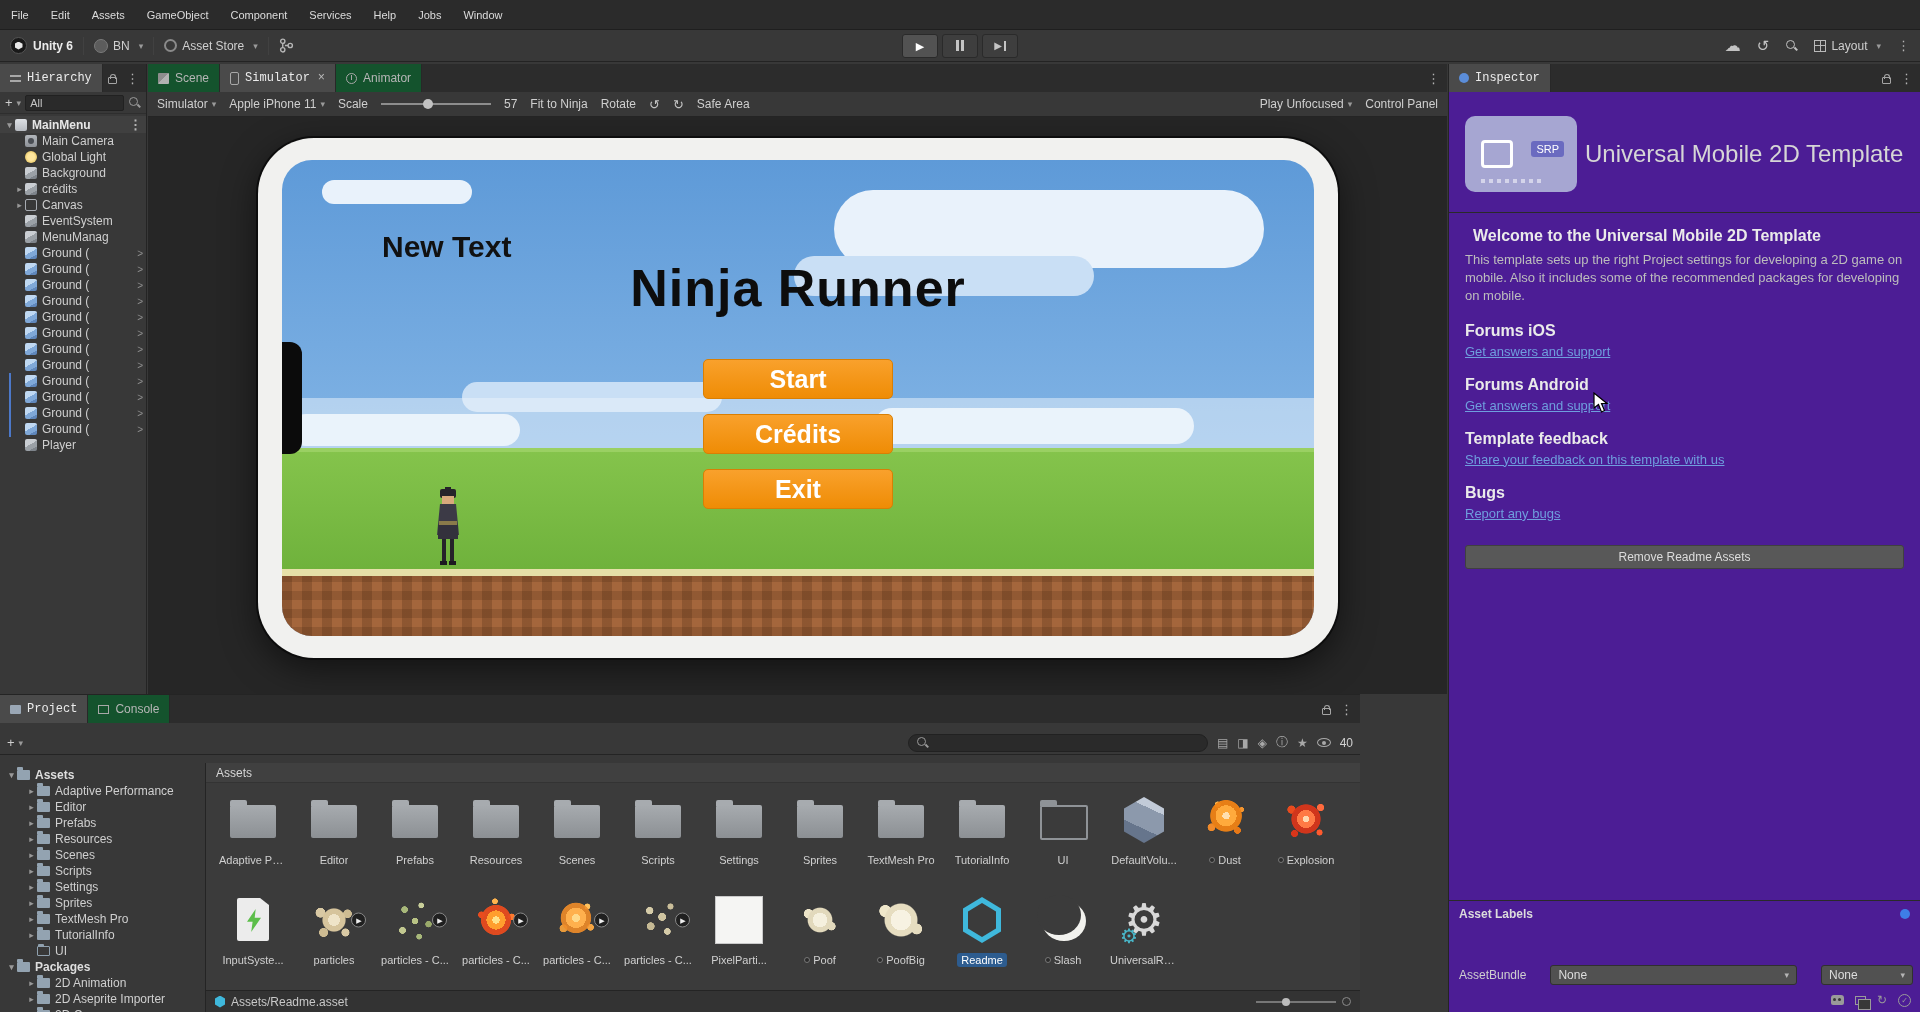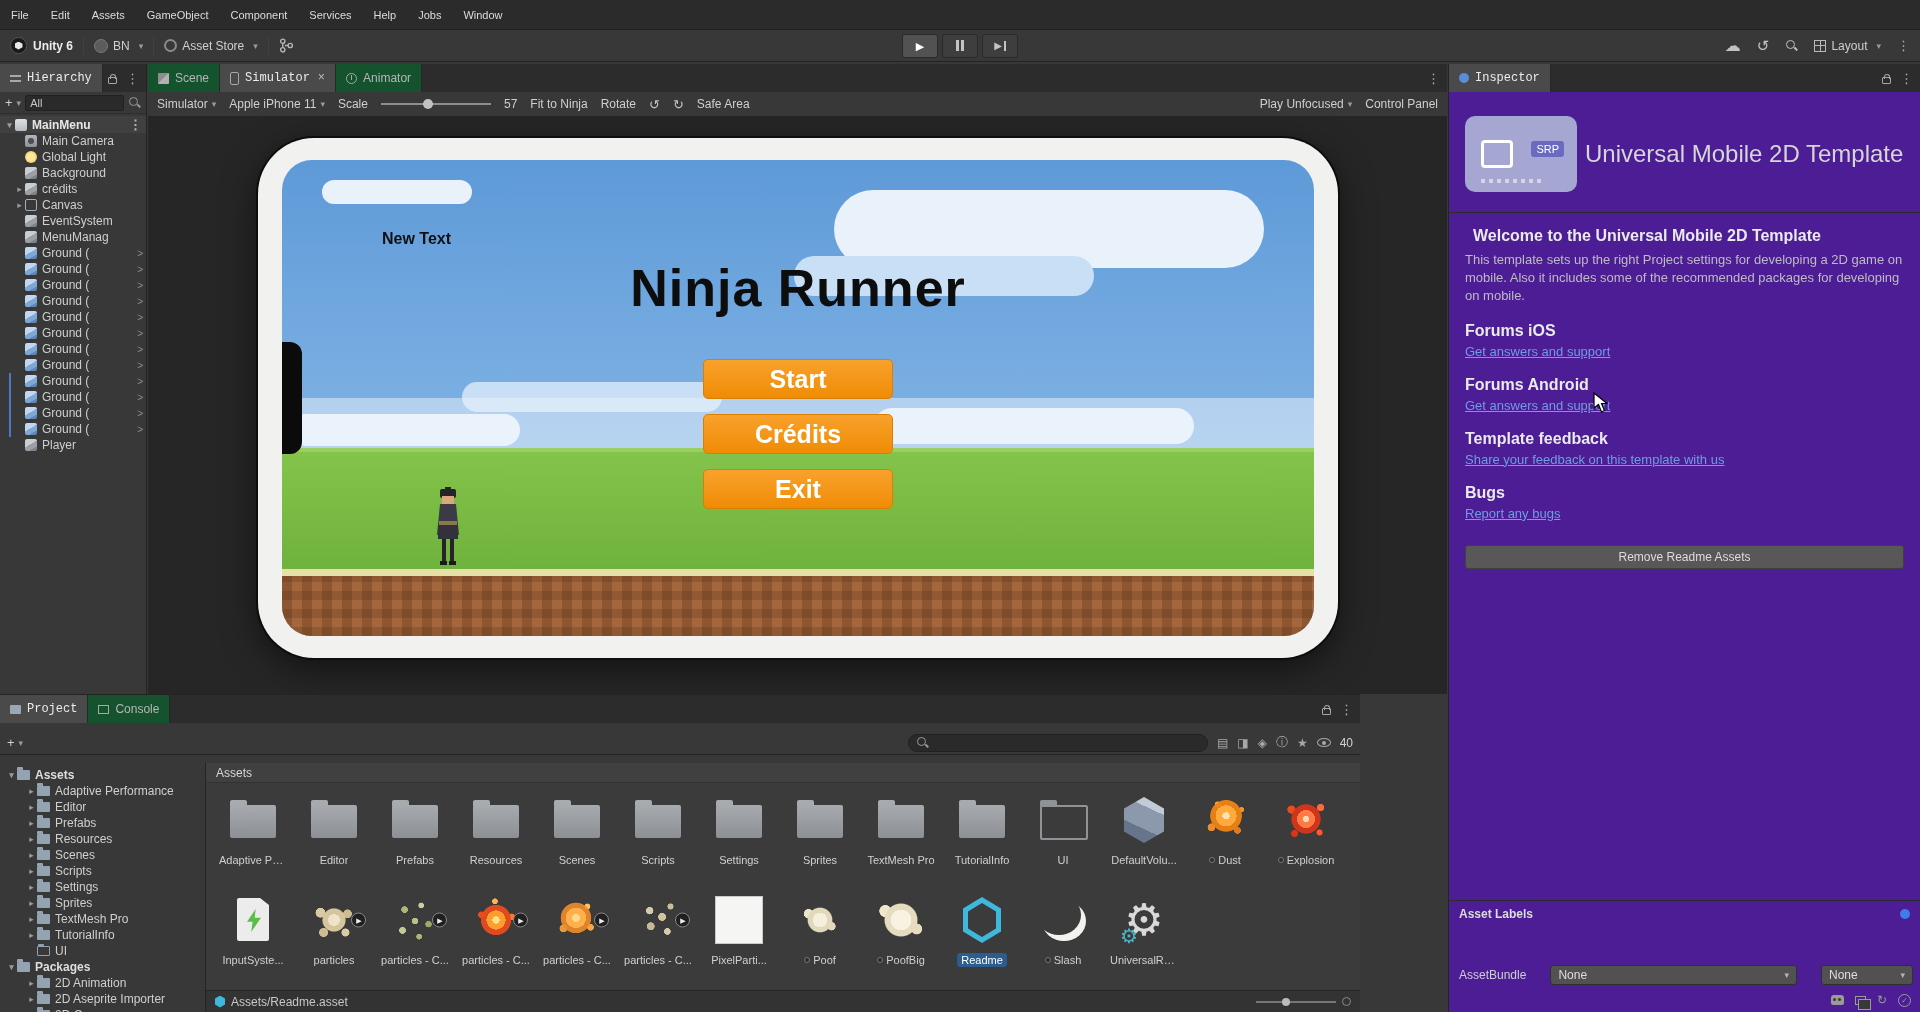--- a/index.html
+++ b/index.html
@@ -96,21 +96,21 @@
   .notch{position:absolute;left:0;top:50%;transform:translateY(-50%);width:20px;height:112px;background:#0b0b0b;border-radius:0 12px 12px 0;z-index:6;}
   .cloud{position:absolute;background:#e9f2fb;border-radius:20px;}
   .cloud.soft{background:#c9dff5;}
   .haze{position:absolute;left:0;right:0;top:238px;height:50px;background:rgba(235,244,252,.5);}
   .grass{position:absolute;left:0;right:0;top:288px;height:121px;background:linear-gradient(#85c44c,#6fb23c);}
   .grass::before{content:"";position:absolute;left:0;right:0;top:0;height:4px;background:#9ad063;}
   .tanline{position:absolute;left:0;right:0;top:409px;height:7px;background:#e6e0a8;}
   .dirt{position:absolute;left:0;right:0;top:416px;bottom:0;background:#a4663c;
     background-image:repeating-linear-gradient(90deg,rgba(60,30,10,.22) 0 10px,transparent 10px 20px),
                      repeating-linear-gradient(0deg,rgba(60,30,10,.18) 0 9px,transparent 9px 18px);}
-  .newText{position:absolute;left:100px;top:70px;font-size:16px;font-weight:bold;color:#111;}
+  .newText{position:absolute;left:100px;top:70px;font-size:30px;font-weight:bold;color:#111;}
   .gameTitle{position:absolute;left:0;right:0;top:98px;text-align:center;font-size:52px;font-weight:bold;color:#0d0d0d;letter-spacing:1px;}
   .menuBtns{position:absolute;left:0;right:0;top:199px;display:flex;flex-direction:column;align-items:center;gap:15px;z-index:4;}
   .gameBtn{width:190px;height:40px;background:linear-gradient(#f9a12c,#ef8c05);border:1px solid #d97f04;border-radius:5px;color:#fff;font-size:25px;font-weight:bold;display:flex;align-items:center;justify-content:center;}
   .ninja{position:absolute;left:151px;top:327px;width:30px;height:80px;z-index:3;}
 
   
   .projBar{height:24px;display:flex;align-items:center;gap:9px;padding:0 7px;border-bottom:1px solid #242424;flex:0 0 auto;}
   .projSearch{width:300px;height:18px;background:#2a2a2a;border:1px solid #212121;border-radius:9px;display:flex;align-items:center;gap:5px;padding:0 7px;color:#9a9a9a;}
   .psInput{flex:1;background:transparent;border:none;outline:none;color:#c6c6c6;font-size:11px;font-family:"Liberation Sans",sans-serif;}
   .pbIc{color:#a8a8a8;font-size:12px;}

